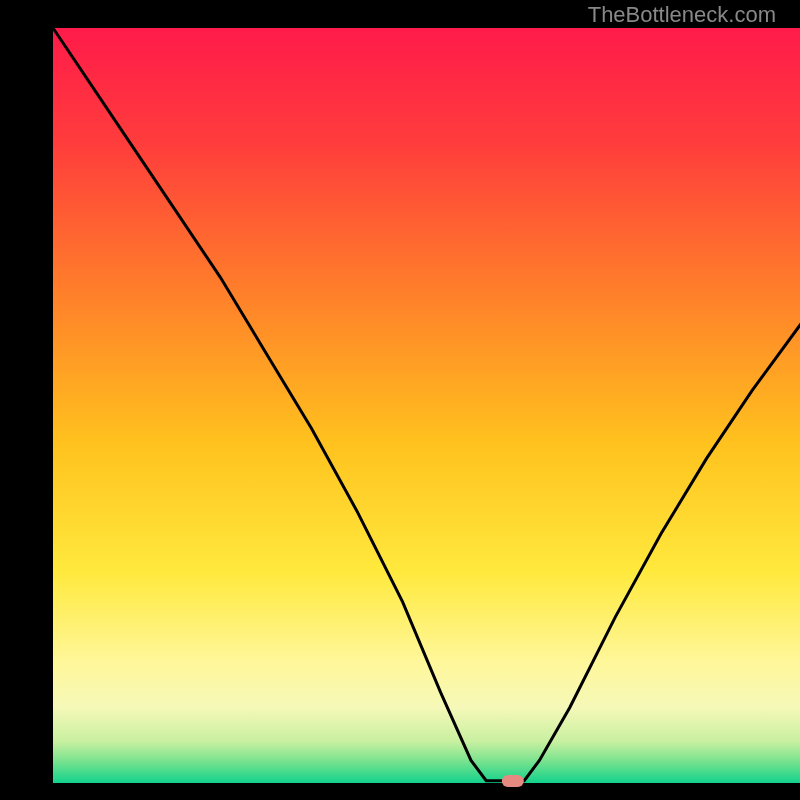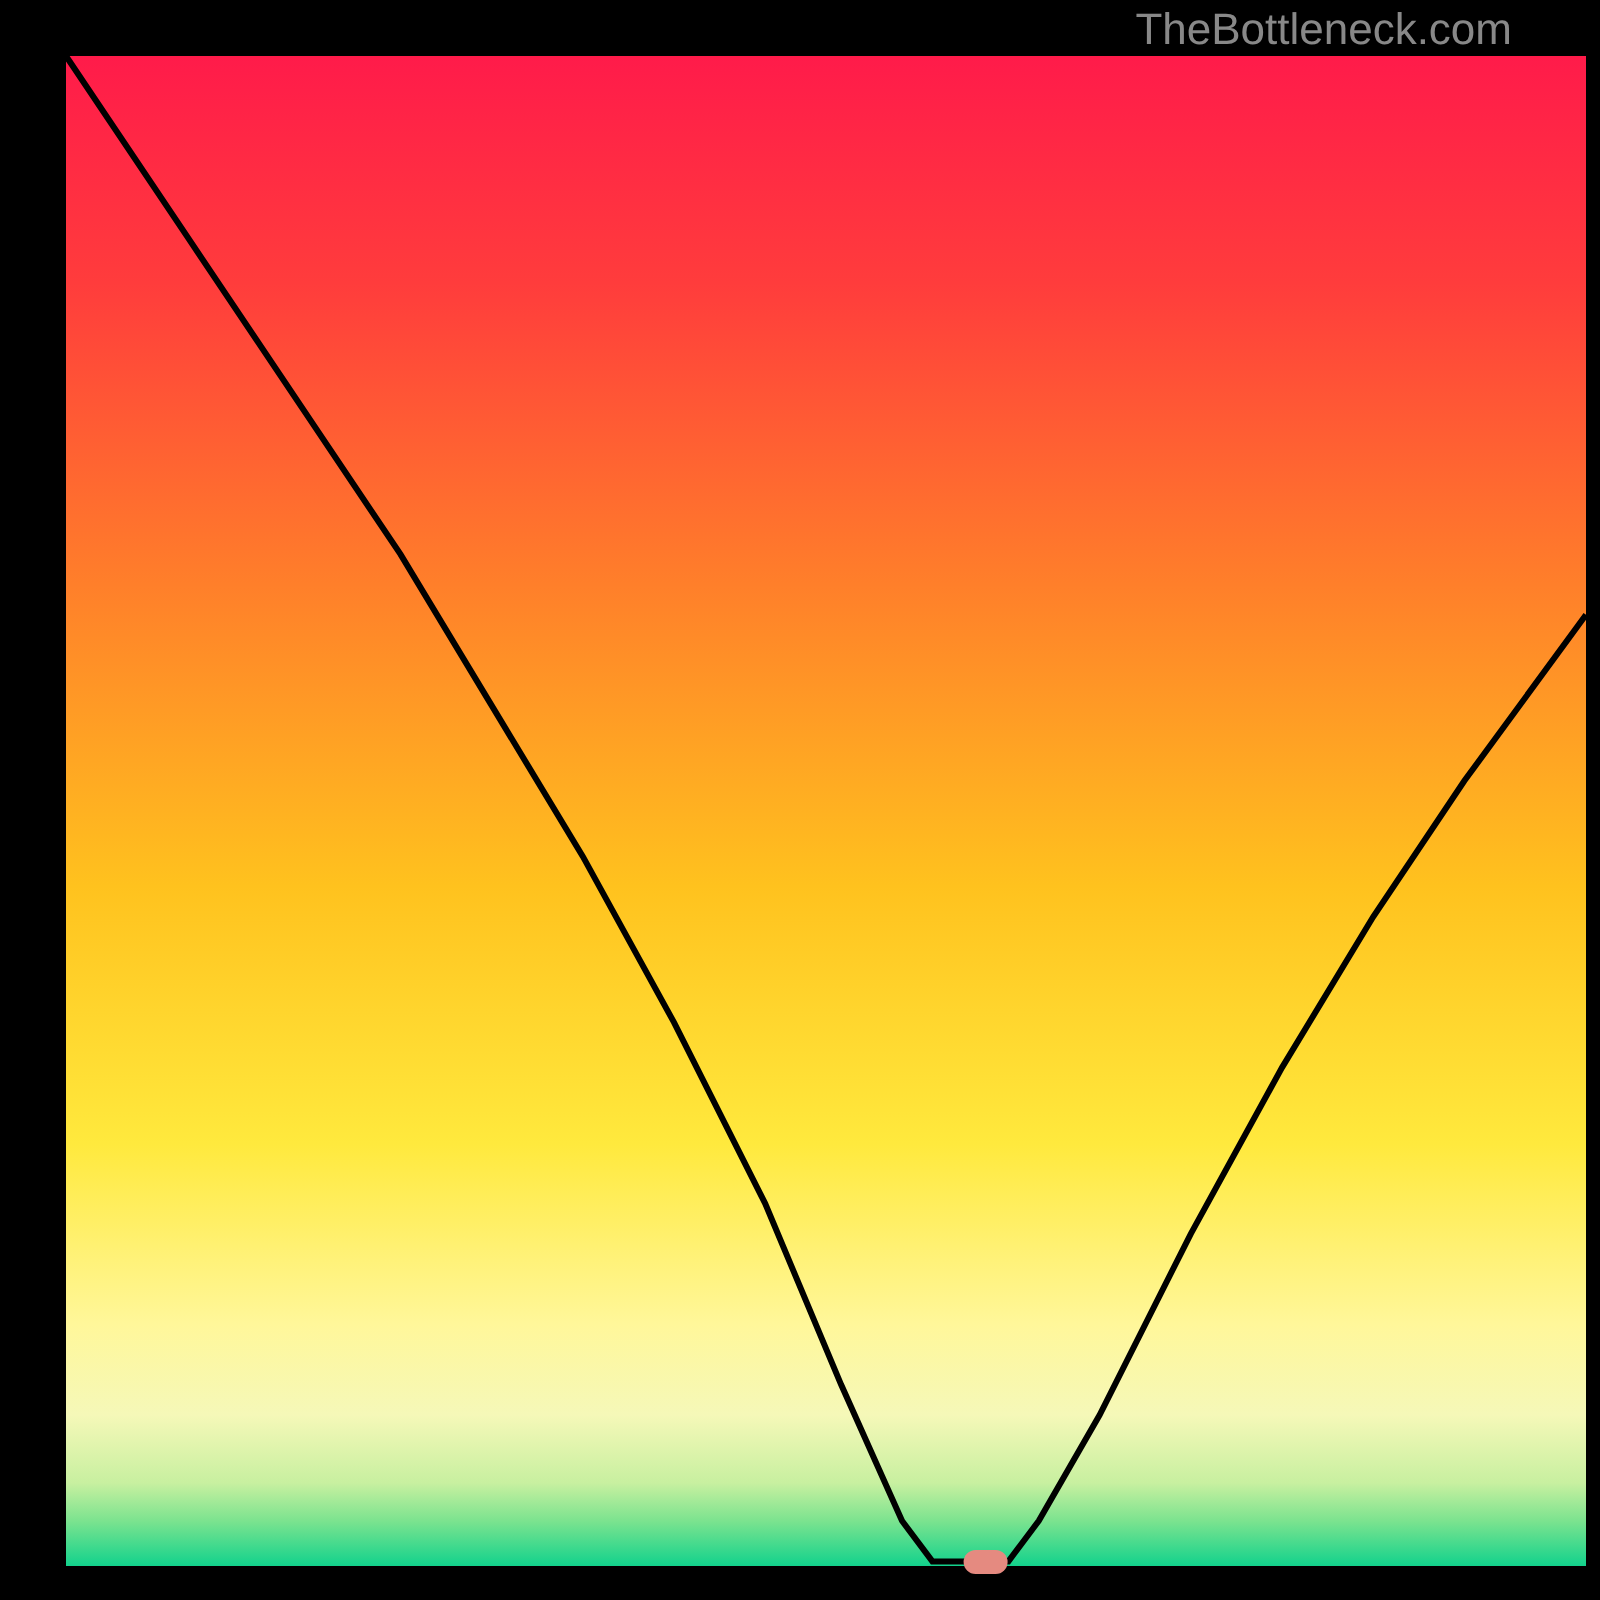--- a/index.html
+++ b/index.html
@@ -7,20 +7,21 @@
     padding: 0;
     width: 800px;
     height: 800px;
     background: #000;
     overflow: hidden;
   }
   .container {
     position: relative;
     width: 764px;
     height: 800px;
+    padding-left: 20px;
   }
   .watermark {
     position: absolute;
     top: 2px;
     right: 8px;
     color: #888;
     font-family: Arial, Helvetica, sans-serif;
     font-size: 22px;
     font-weight: 500;
     z-index: 10;

